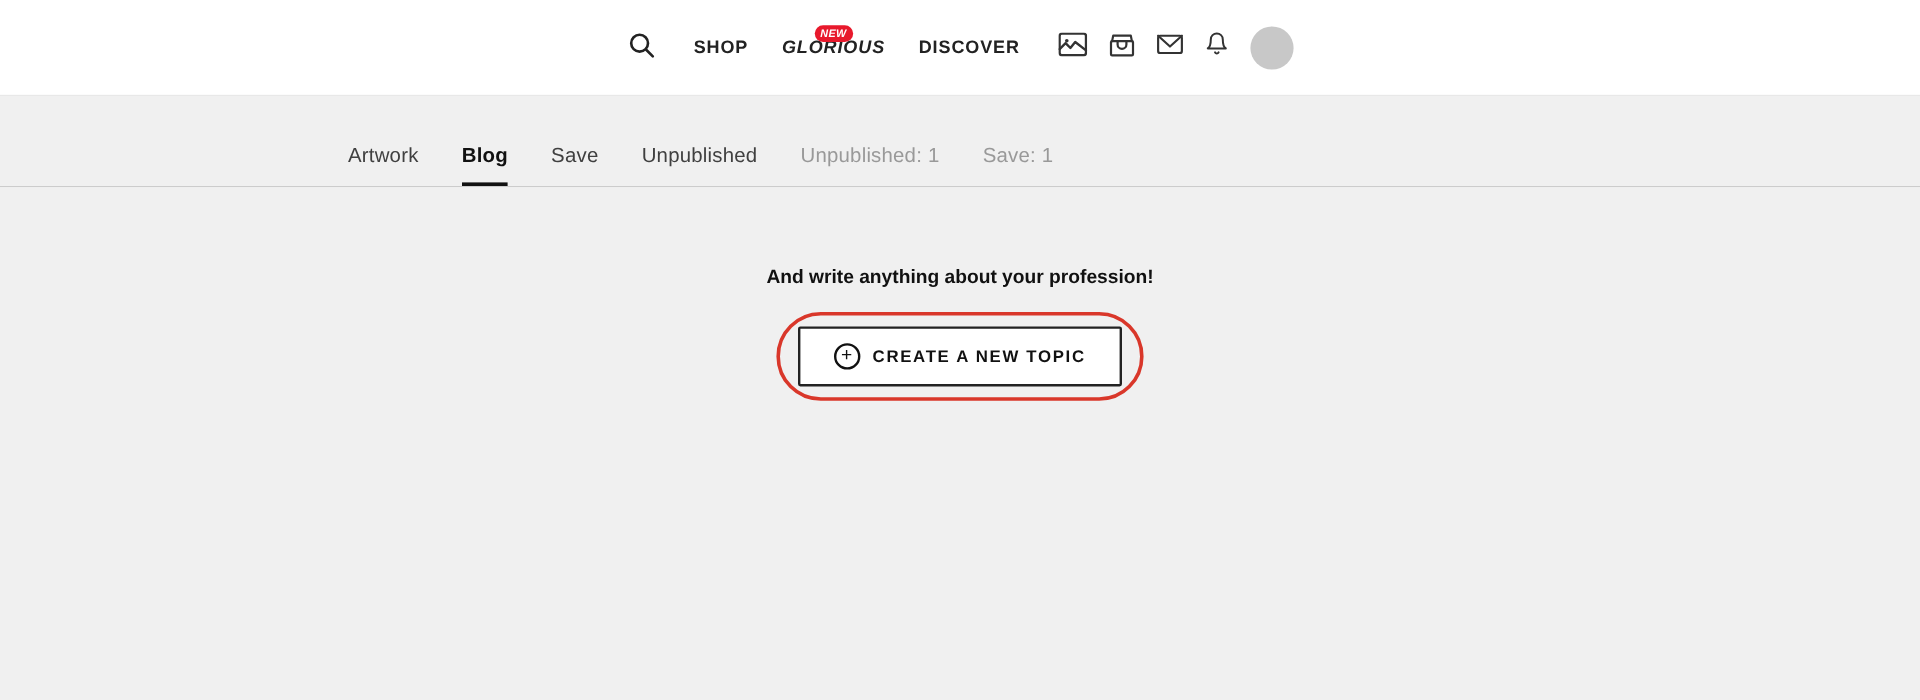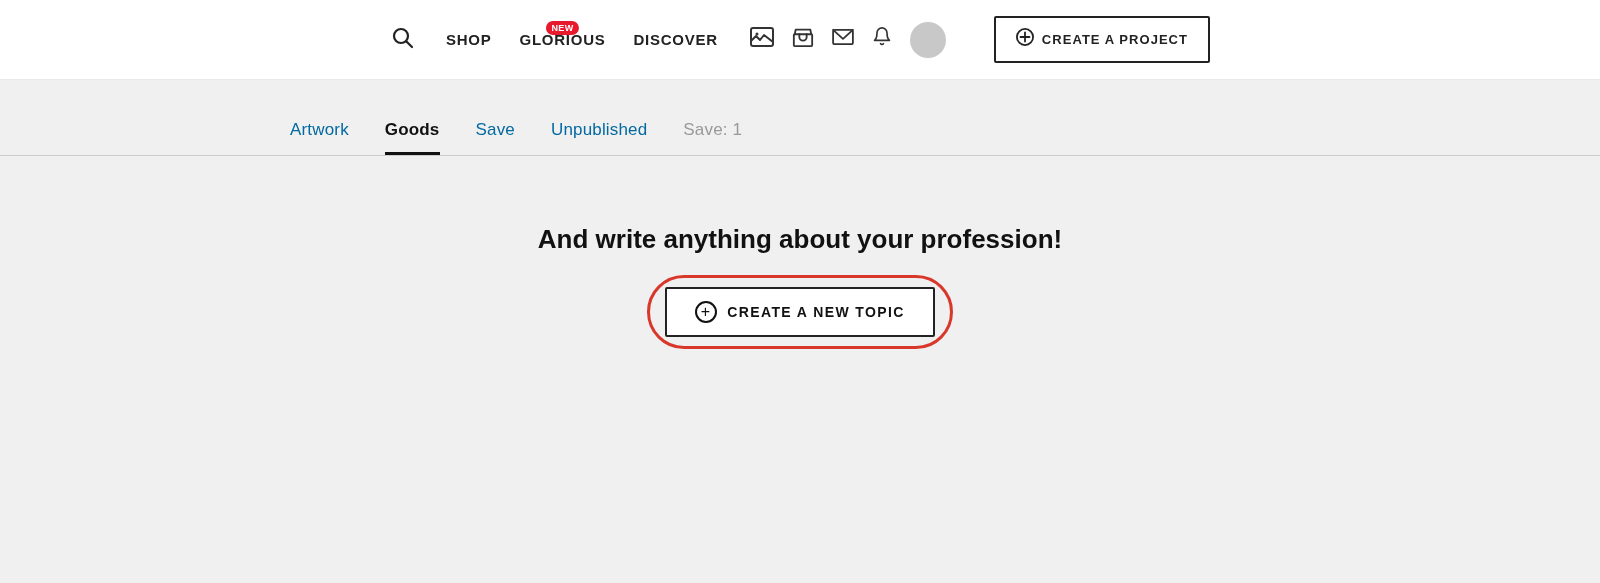--- a/index.html
+++ b/index.html
@@ -100,21 +100,21 @@
       margin: 0 auto;
       padding: 0 40px;
     }
     .tabs-row {
       display: flex;
       align-items: center;
       gap: 36px;
     }
     .tab-item {
       font-size: 17px;
-      color: #0369a1;
+      color: #404040;
       cursor: pointer;
       padding-bottom: 12px;
       font-weight: 400;
       letter-spacing: 0.01em;
       border-bottom: 3px solid transparent;
       white-space: nowrap;
     }
     .tab-item.active {
       color: #111;
       font-weight: 700;
@@ -139,21 +139,21 @@
       gap: 12px;
     }
     .blog-description {
       text-align: center;
       color: #333;
       font-size: 17px;
       line-height: 1.5;
     }
     .blog-description strong {
       display: block;
-      font-size: 26px;
+      font-size: 16px;
       font-weight: 800;
       color: #111;
       margin-top: 4px;
     }
 
     
     .create-topic-wrap {
       margin-top: 16px;
       position: relative;
       display: inline-block;
@@ -205,21 +205,21 @@
 
     <span class="search-icon-wrap">
       <svg width="24" height="24" viewBox="0 0 24 24" fill="none" stroke="#222" stroke-width="2.2" stroke-linecap="round" stroke-linejoin="round">
         <circle cx="11" cy="11" r="7"></circle>
         <line x1="16.5" y1="16.5" x2="22" y2="22"></line>
       </svg>
     </span>
 
     <nav style="display:flex;align-items:center;gap:28px;">
       <a class="nav-link">SHOP</a>
-      <a class="nav-link" style="position:relative;">
+      <a class="nav-link" style="position:relative;font-style:italic;">
         <span class="nav-badge">NEW</span>
         <span>GLORIOUS</span>
       </a>
       <a class="nav-link">DISCOVER</a>
     </nav>
 
     <div class="header-icons">
 
       <span class="header-icon">
         <svg width="24" height="20" viewBox="0 0 24 20" fill="none" stroke="#333" stroke-width="2" stroke-linecap="round" stroke-linejoin="round">
@@ -247,40 +247,31 @@
       <span class="header-icon">
         <svg width="20" height="22" viewBox="0 0 24 26" fill="none" stroke="#333" stroke-width="2" stroke-linecap="round" stroke-linejoin="round">
           <path d="M18 8A6 6 0 006 8c0 7-3 9-3 9h18s-3-2-3-9"></path>
           <path d="M13.73 21a2 2 0 01-3.46 0"></path>
         </svg>
       </span>
 
       <div class="avatar-circle"></div>
     </div>
 
-    <button class="create-project-btn">
-      <span class="plus-icon">
-        <svg width="18" height="18" viewBox="0 0 20 20" fill="none" stroke="#222" stroke-width="2" stroke-linecap="round">
-          <circle cx="10" cy="10" r="9"></circle>
-          <line x1="10" y1="5" x2="10" y2="15"></line>
-          <line x1="5" y1="10" x2="15" y2="10"></line>
-        </svg>
-      </span>
-      <span>CREATE A PROJECT</span>
-    </button>
   </div>
 </header>
 
 <div class="tabs-section">
   <div class="tabs-container" style="max-width:1100px; margin:0 auto; padding: 0 40px;">
     <div class="tabs-row">
       <span class="tab-item">Artwork</span>
-      <span class="tab-item active">Goods</span>
+      <span class="tab-item active">Blog</span>
       <span class="tab-item">Save</span>
       <span class="tab-item">Unpublished</span>
+      <span class="tab-item muted">Unpublished: 1</span>
       <span class="tab-item muted">Save: 1</span>
     </div>
   </div>
   <hr class="tabs-divider">
 </div>
 
 <main class="main-content">
   <div class="blog-description">
     <strong>And write anything about your profession!</strong>
   </div>

